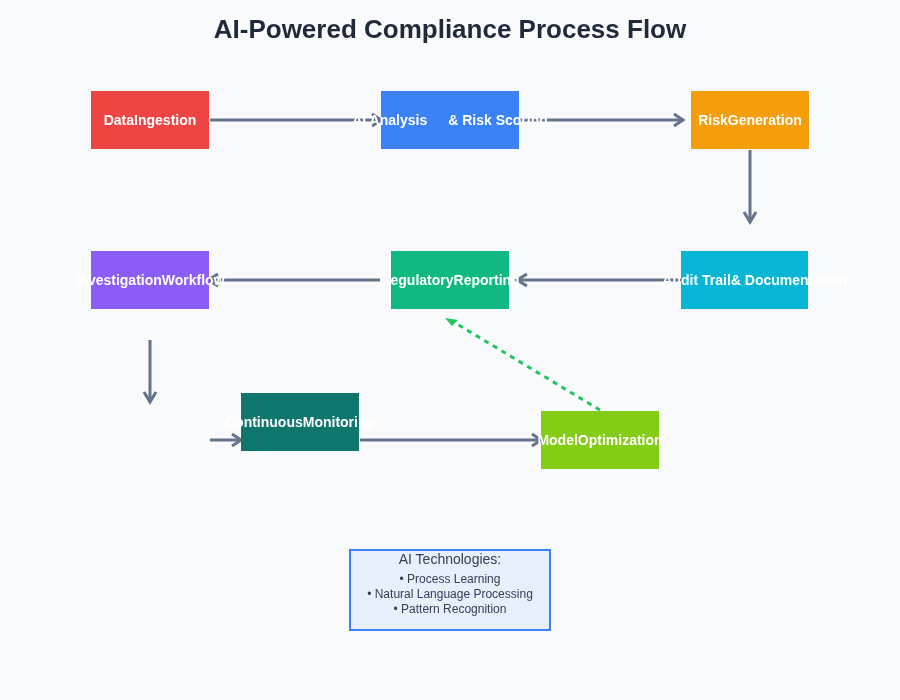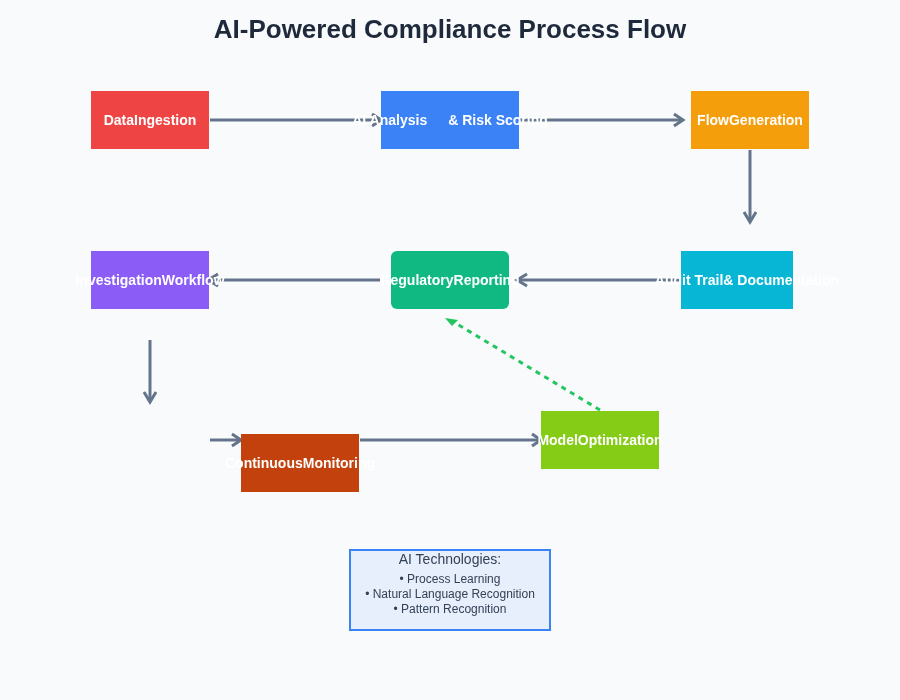--- a/index.html
+++ b/index.html
@@ -95,46 +95,46 @@
 
 <div class="node" style="left:91px; top:91px; background:#ef4444;">
   <span>Data</span>
   <span>Ingestion</span>
 </div>
 <div class="node" style="left:381px; top:91px; width:138px; background:#3b82f6;gap:21px;">
   <span>AI Analysis</span>
   <span>&amp; Risk Scoring</span>
 </div>
 <div class="node" style="left:691px; top:91px; background:#f59e0b;">
-  <span>Flow</span>
+  <span>Risk</span>
   <span>Generation</span>
 </div>
 
 <div class="node" style="left:91px; top:251px; background:#8b5cf6;">
   <span>Investigation</span>
   <span>Workflow</span>
 </div>
-<div class="node" style="left:391px; top:251px; background:#10b981;border-radius:6px;">
+<div class="node" style="left:391px; top:251px; background:#10b981;">
   <span>Regulatory</span>
   <span>Reporting</span>
 </div>
-<div class="node" style="left:681px; top:251px; width:112px; background:#06b6d4;padding-left:20px;">
+<div class="node" style="left:681px; top:251px; width:127px; background:#06b6d4;padding-left:20px;">
   <span>Audit Trail</span>
   <span>&amp; Documentation</span>
 </div>
 
-<div class="node" style="left:241px; top:434px; background:#c2410c;text-align:right;">
+<div class="node" style="left:241px; top:393px; background:#0f766e;text-align:right;">
   <span>Continuous</span>
   <span>Monitoring</span>
 </div>
 <div class="node" style="left:541px; top:411px; background:#84cc16;">
   <span>Model</span>
   <span>Optimization</span>
 </div>
 
 <div class="legend">
   <div class="lt">AI Technologies:</div>
   <div class="list">
     <div class="li">• Process Learning</div>
-    <div class="li">• Natural Language Recognition</div>
+    <div class="li">• Natural Language Processing</div>
     <div class="li">• Pattern Recognition</div>
   </div>
 </div>
 
 </body></html>

